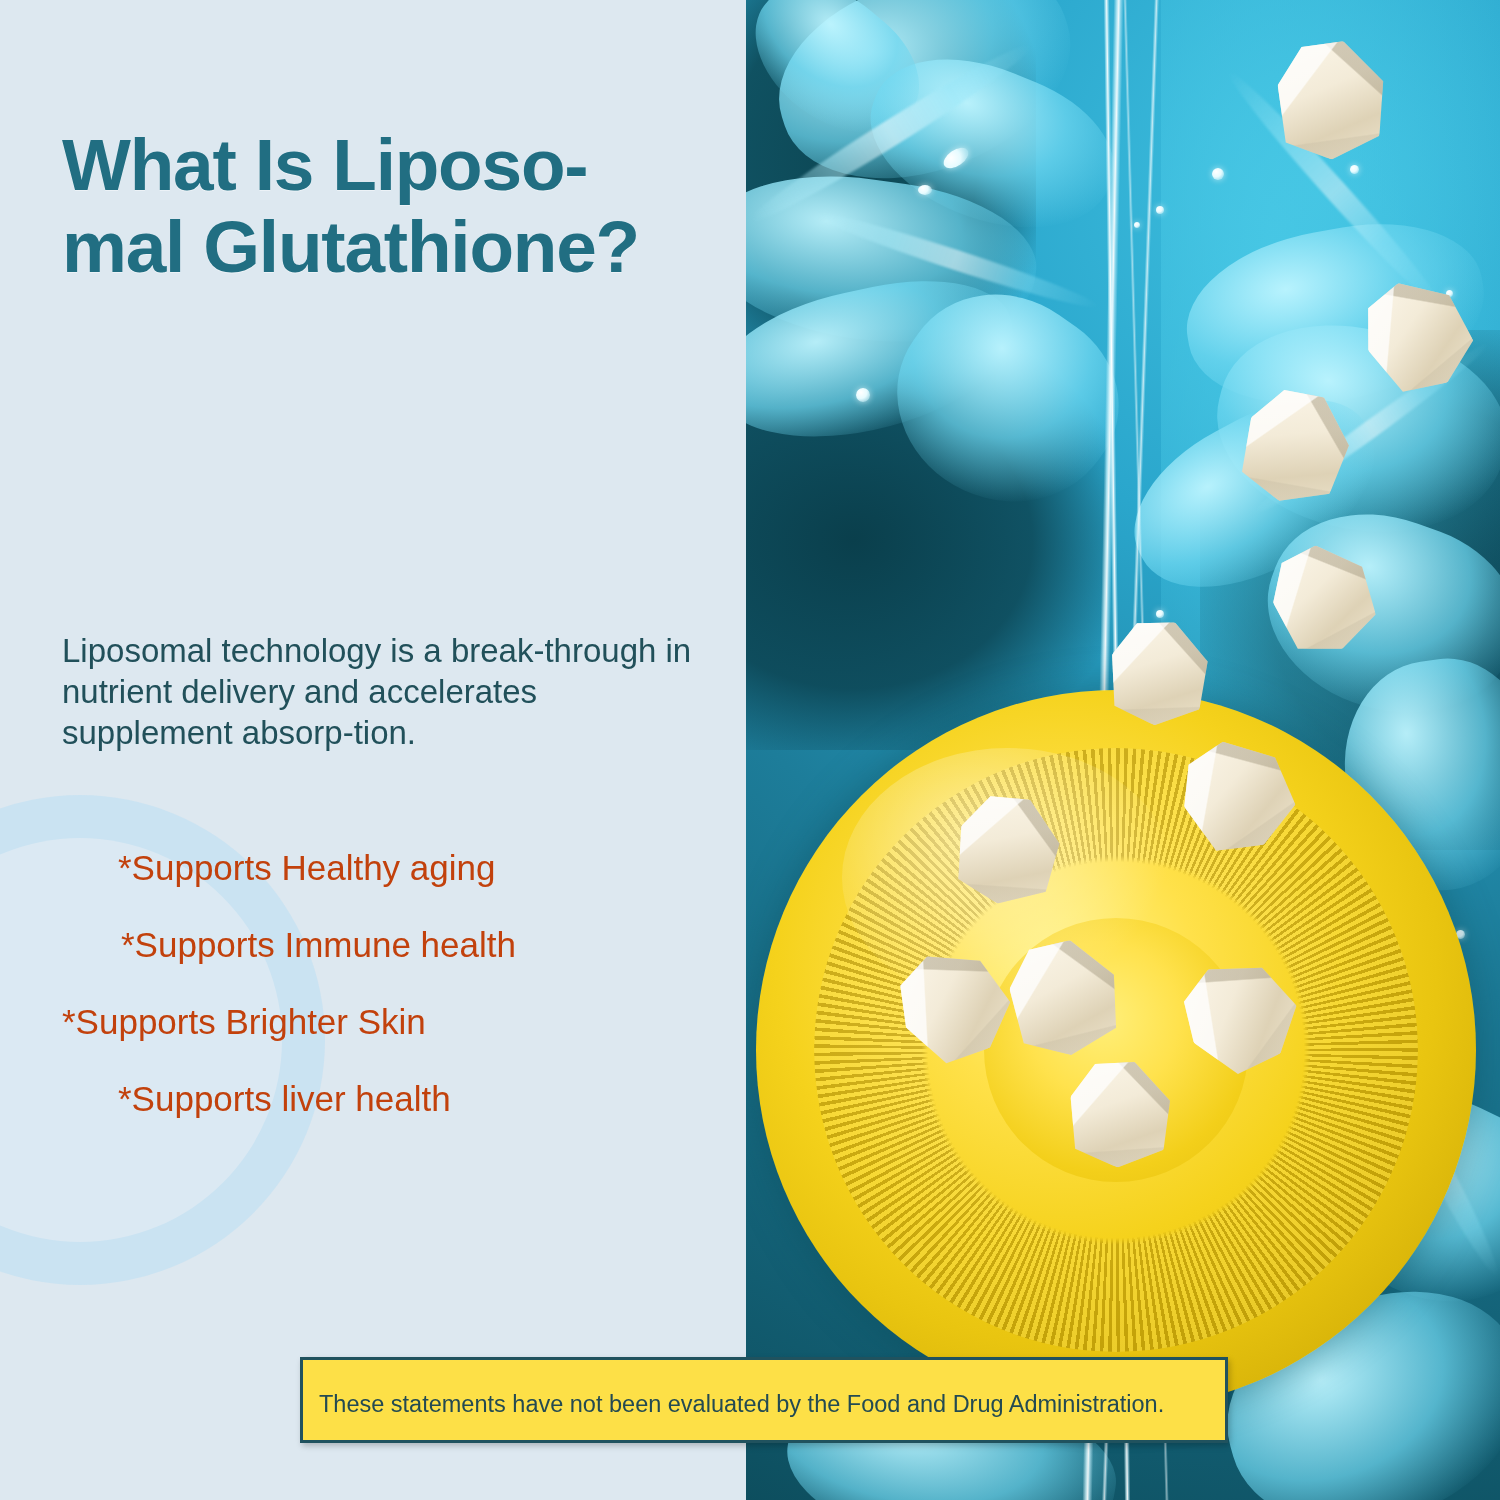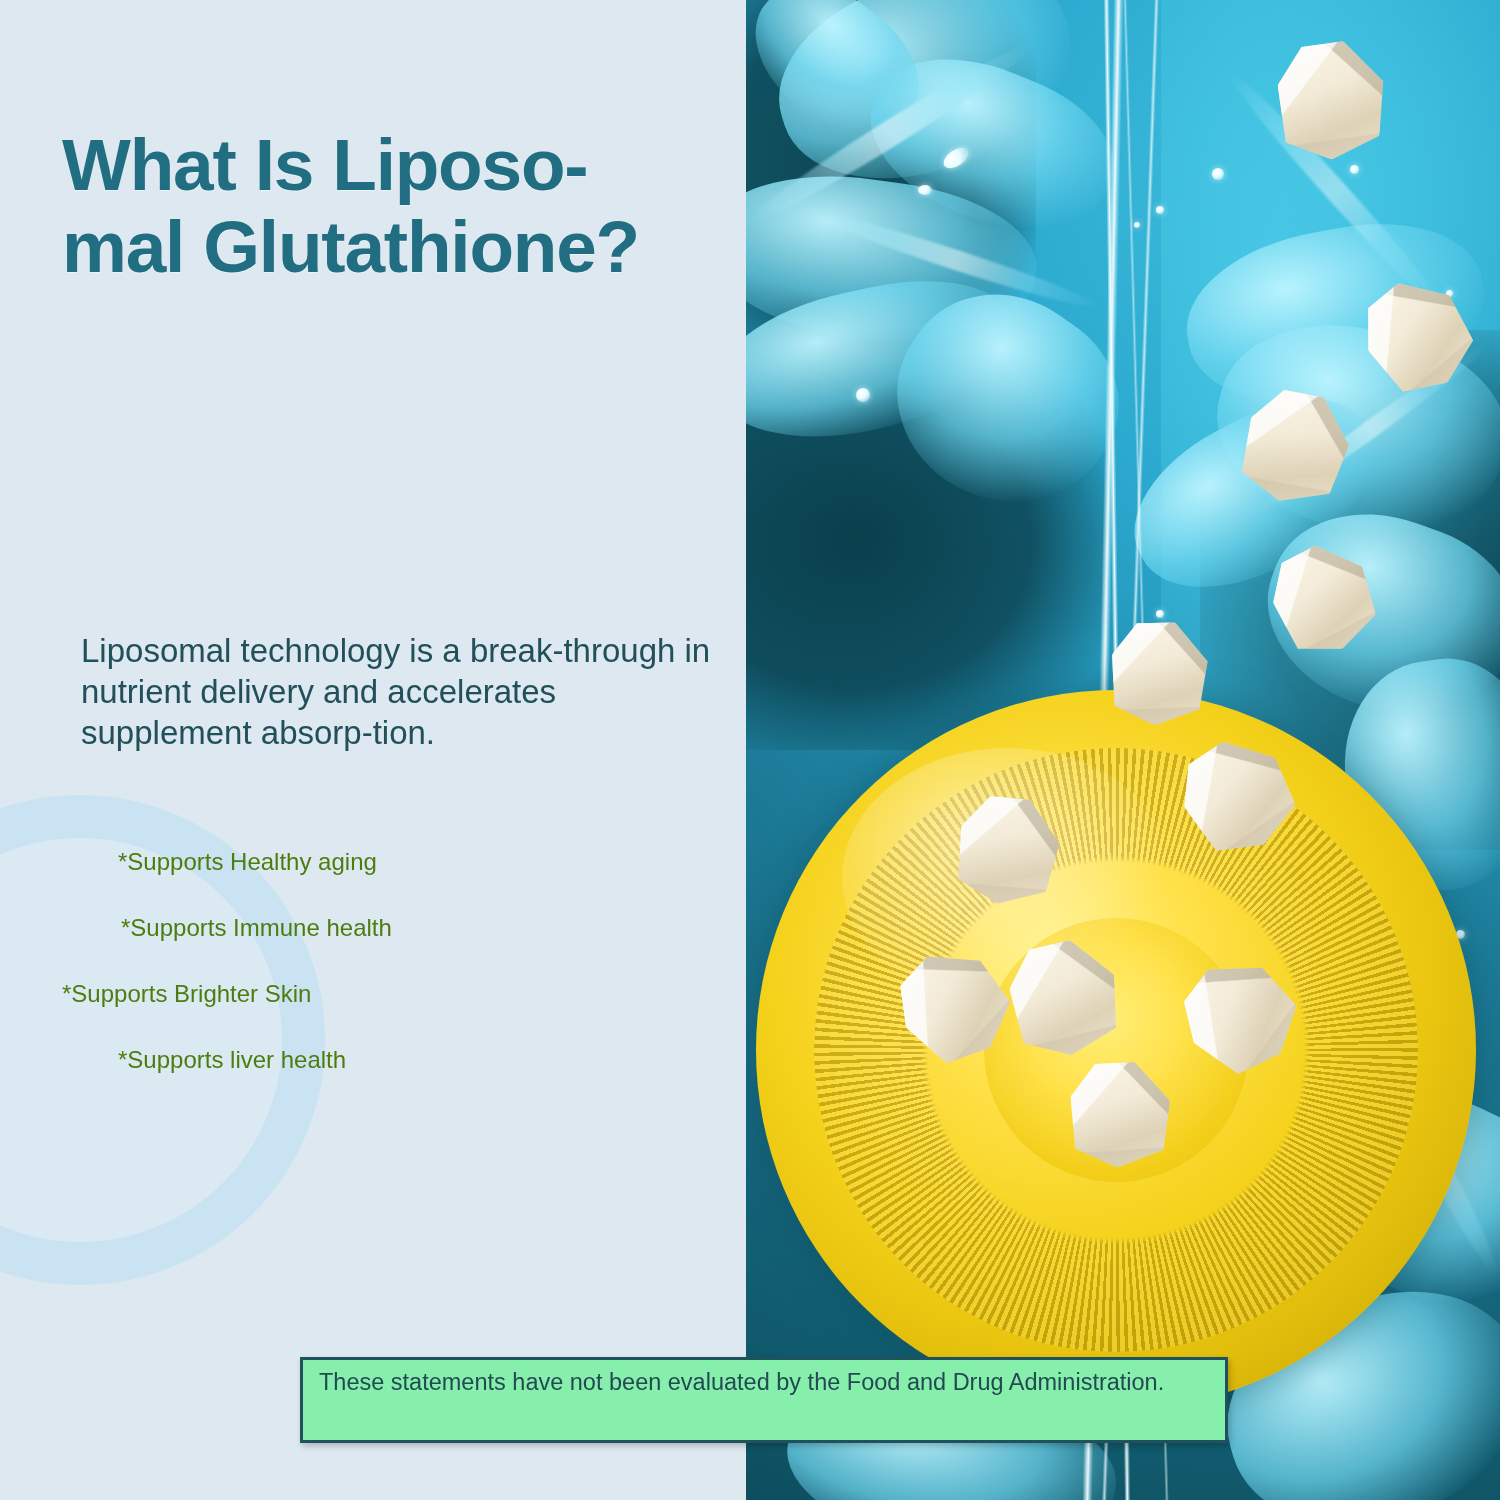--- a/index.html
+++ b/index.html
@@ -60,32 +60,32 @@
 
   .para {
     position: absolute;
     left: 62px;
     width: 640px;
     font-size: 33px;
     line-height: 1.24;
     color: #21505a;
   }
   .para-1 { top: 331px; }
-  .para-2 { top: 631px; margin-left: 19px; }
+  .para-2 { top: 631px; }
 
   .bullets {
     position: absolute;
     left: 62px;
     top: 850px;
     width: 640px;
   }
   .bullet {
-    font-size: 24px;
+    font-size: 35px;
     line-height: 1.0;
-    color: #4d7c0f;
+    color: #c2410c;
     white-space: nowrap;
     margin-bottom: 42px;
   }
   .bullet:last-child { margin-bottom: 0; }
   .b0 { margin-left: 56px; }
   .b1 { margin-left: 59px; }
   .b2 { }
   .b3 { margin-left: 103px; }
   .b4 { margin-left: 56px; }
 
@@ -260,23 +260,23 @@
   }
 
   
   .disclaimer {
     position: absolute;
     left: 300px;
     top: 1357px;
     width: 928px;
     height: 86px;
     box-sizing: border-box;
-    background: #86efac;
+    background: #fde047;
     border: 3px solid #20525e;
-    padding: 6px 16px 0 16px;
+    padding: 28px 16px 0 16px;
     font-size: 23.5px;
     line-height: 1.42;
     color: #234a52;
     box-shadow: 2px 3px 6px rgba(0,0,0,.22);
   }
   .disclaimer div { white-space: nowrap; }
 </style>
 </head>
 <body>
 

